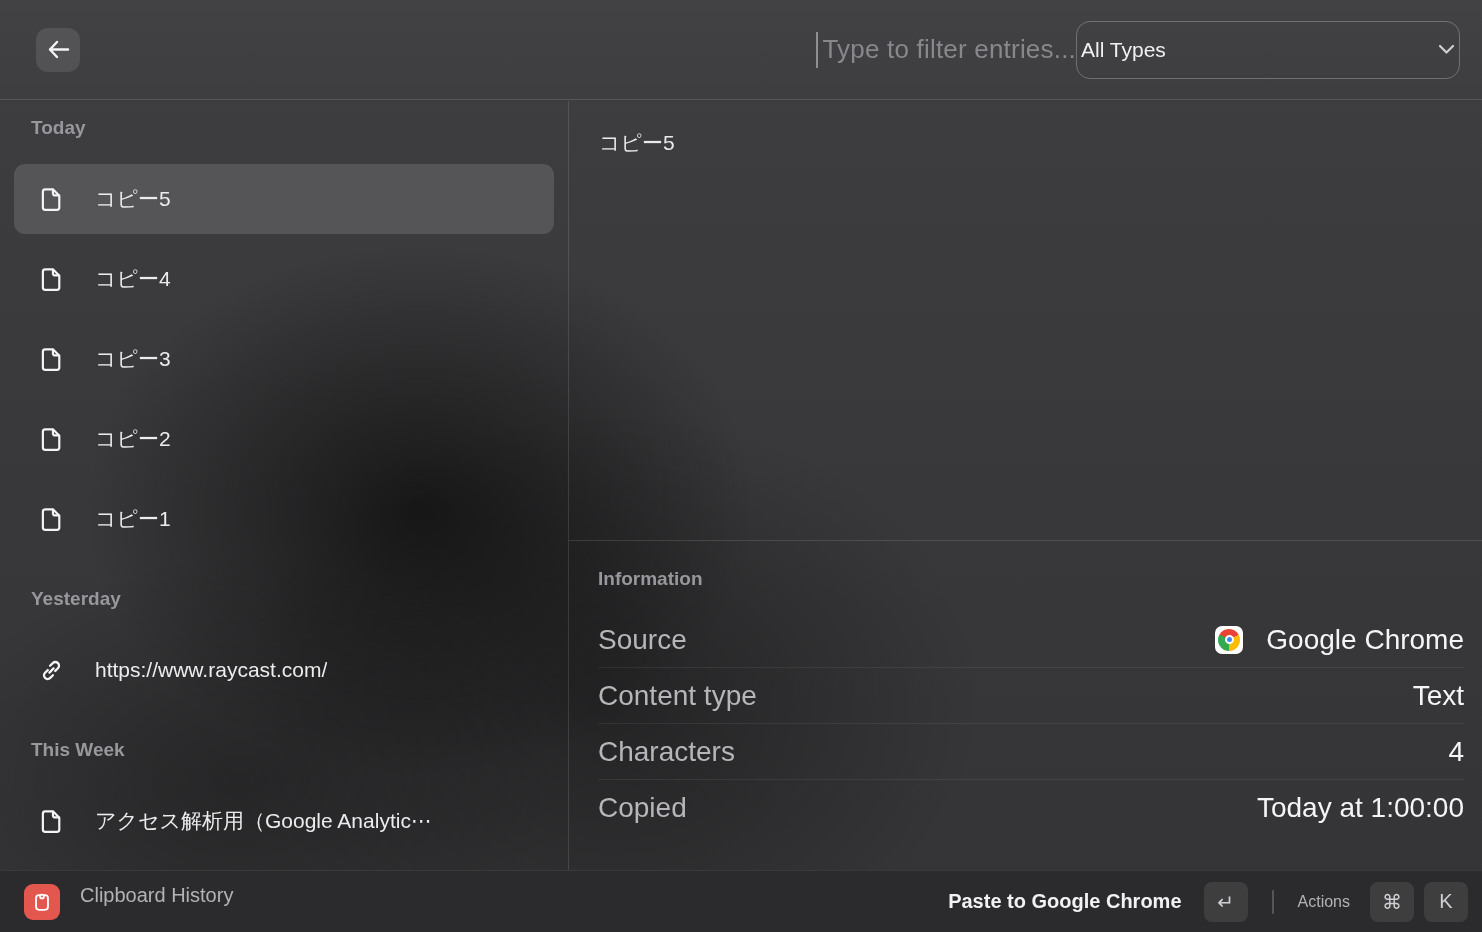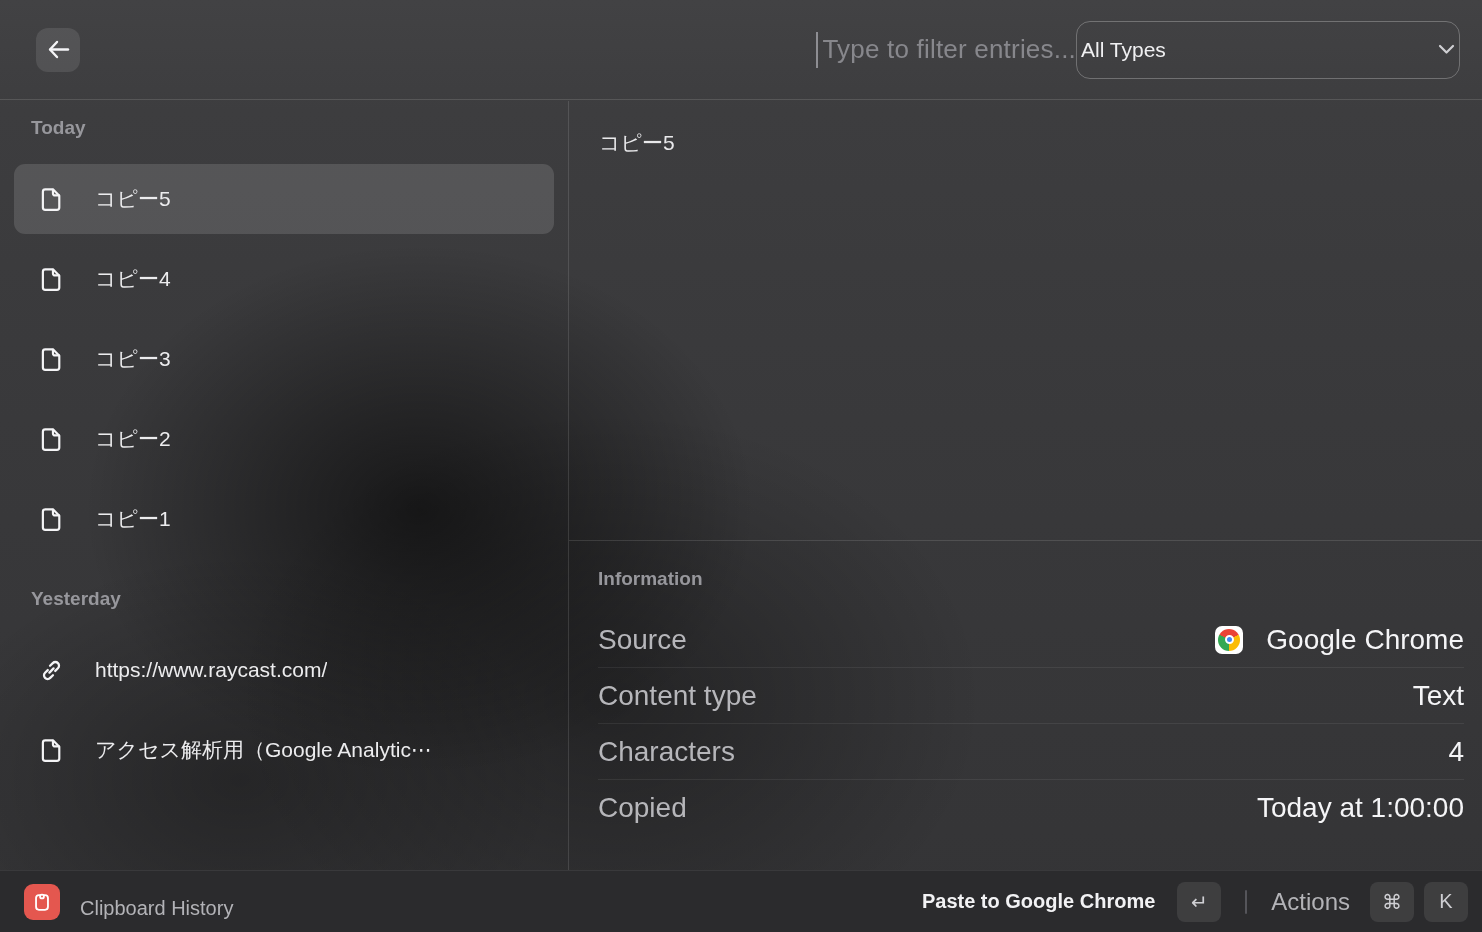--- a/index.html
+++ b/index.html
@@ -105,37 +105,37 @@
     background:#4285f4; border:2.5px solid #fff; border-radius:50%;
   }
 
   
   .statusbar {
     position:absolute; bottom:0; left:0; right:0; height:62px;
     background:#2b2b2d; border-top:1px solid rgba(255,255,255,0.07);
     display:flex; align-items:center; justify-content:space-between;
     padding:0 14px 0 24px;
   }
-  .sb-left { display:flex; align-items:flex-end; gap:20px; }
+  .sb-left { display:flex; align-items:flex-start; gap:20px; }
   .app-icon {
     width:36px; height:36px; border-radius:9px; background:#e4574f;
     display:flex; align-items:center; justify-content:center; flex:0 0 auto;
   }
   .app-name { color:#b3b3b7; font-size:20px; }
   .sb-right { display:flex; align-items:center; }
   .paste-label { color:#f2f2f4; font-weight:700; font-size:20px; margin-right:22px; }
   .key {
     min-width:44px; height:40px; padding:0 10px;
     background:rgba(255,255,255,0.09); border-radius:8px;
     display:flex; align-items:center; justify-content:center;
     color:#cfcfd3; font-size:20px; cursor:pointer;
   }
   .key + .key { margin-left:10px; }
   .vdiv { width:2px; height:24px; background:#55555a; margin:0 24px; border-radius:1px; }
-  .actions-label { color:#b3b3b7; font-size:24px; margin-right:20px; cursor:pointer; }
+  .actions-label { color:#b3b3b7; font-size:16px; margin-right:20px; cursor:pointer; }
 
   svg { display:block; }
 </style>
 </head>
 <body>
 
 <header class="topbar">
   <button class="back-btn">
     <span>
       <svg width="23" height="19" viewBox="0 0 23 19" fill="none" stroke="#f4f4f6" stroke-width="2.4" stroke-linecap="round" stroke-linejoin="round">
@@ -219,20 +219,21 @@
       <span class="item-icon">
         <svg width="27" height="27" viewBox="0 0 26 26" fill="none" stroke="#f4f4f6" stroke-width="2.2" stroke-linecap="round" stroke-linejoin="round">
           <path d="M11 15 L15 11"></path>
           <path d="M9.4 12.6 L6.8 15.2 a3.5 3.5 0 0 0 4.95 4.95 L14.4 17.6"></path>
           <path d="M16.6 13.4 L19.2 10.8 a3.5 3.5 0 0 0 -4.95-4.95 L11.6 8.4"></path>
         </svg>
       </span>
       <span class="item-label">https://www.raycast.com/</span>
     </div>
 
+    <div class="section-header">This Week</div>
 
     <div class="row">
       <span class="item-icon">
         <svg width="27" height="27" viewBox="0 0 26 26" fill="none" stroke="#f4f4f6" stroke-width="2.1" stroke-linecap="round" stroke-linejoin="round">
           <path d="M7 3.2h7.4L20.5 9.3V20.7a2.3 2.3 0 0 1-2.3 2.3H7a2.3 2.3 0 0 1-2.3-2.3V5.5A2.3 2.3 0 0 1 7 3.2Z"></path>
           <path d="M14.4 3.6v3.6a1.9 1.9 0 0 0 1.9 1.9h3.9"></path>
         </svg>
       </span>
       <span class="item-label">アクセス解析用（Google Analytic⋯</span>
     </div>

